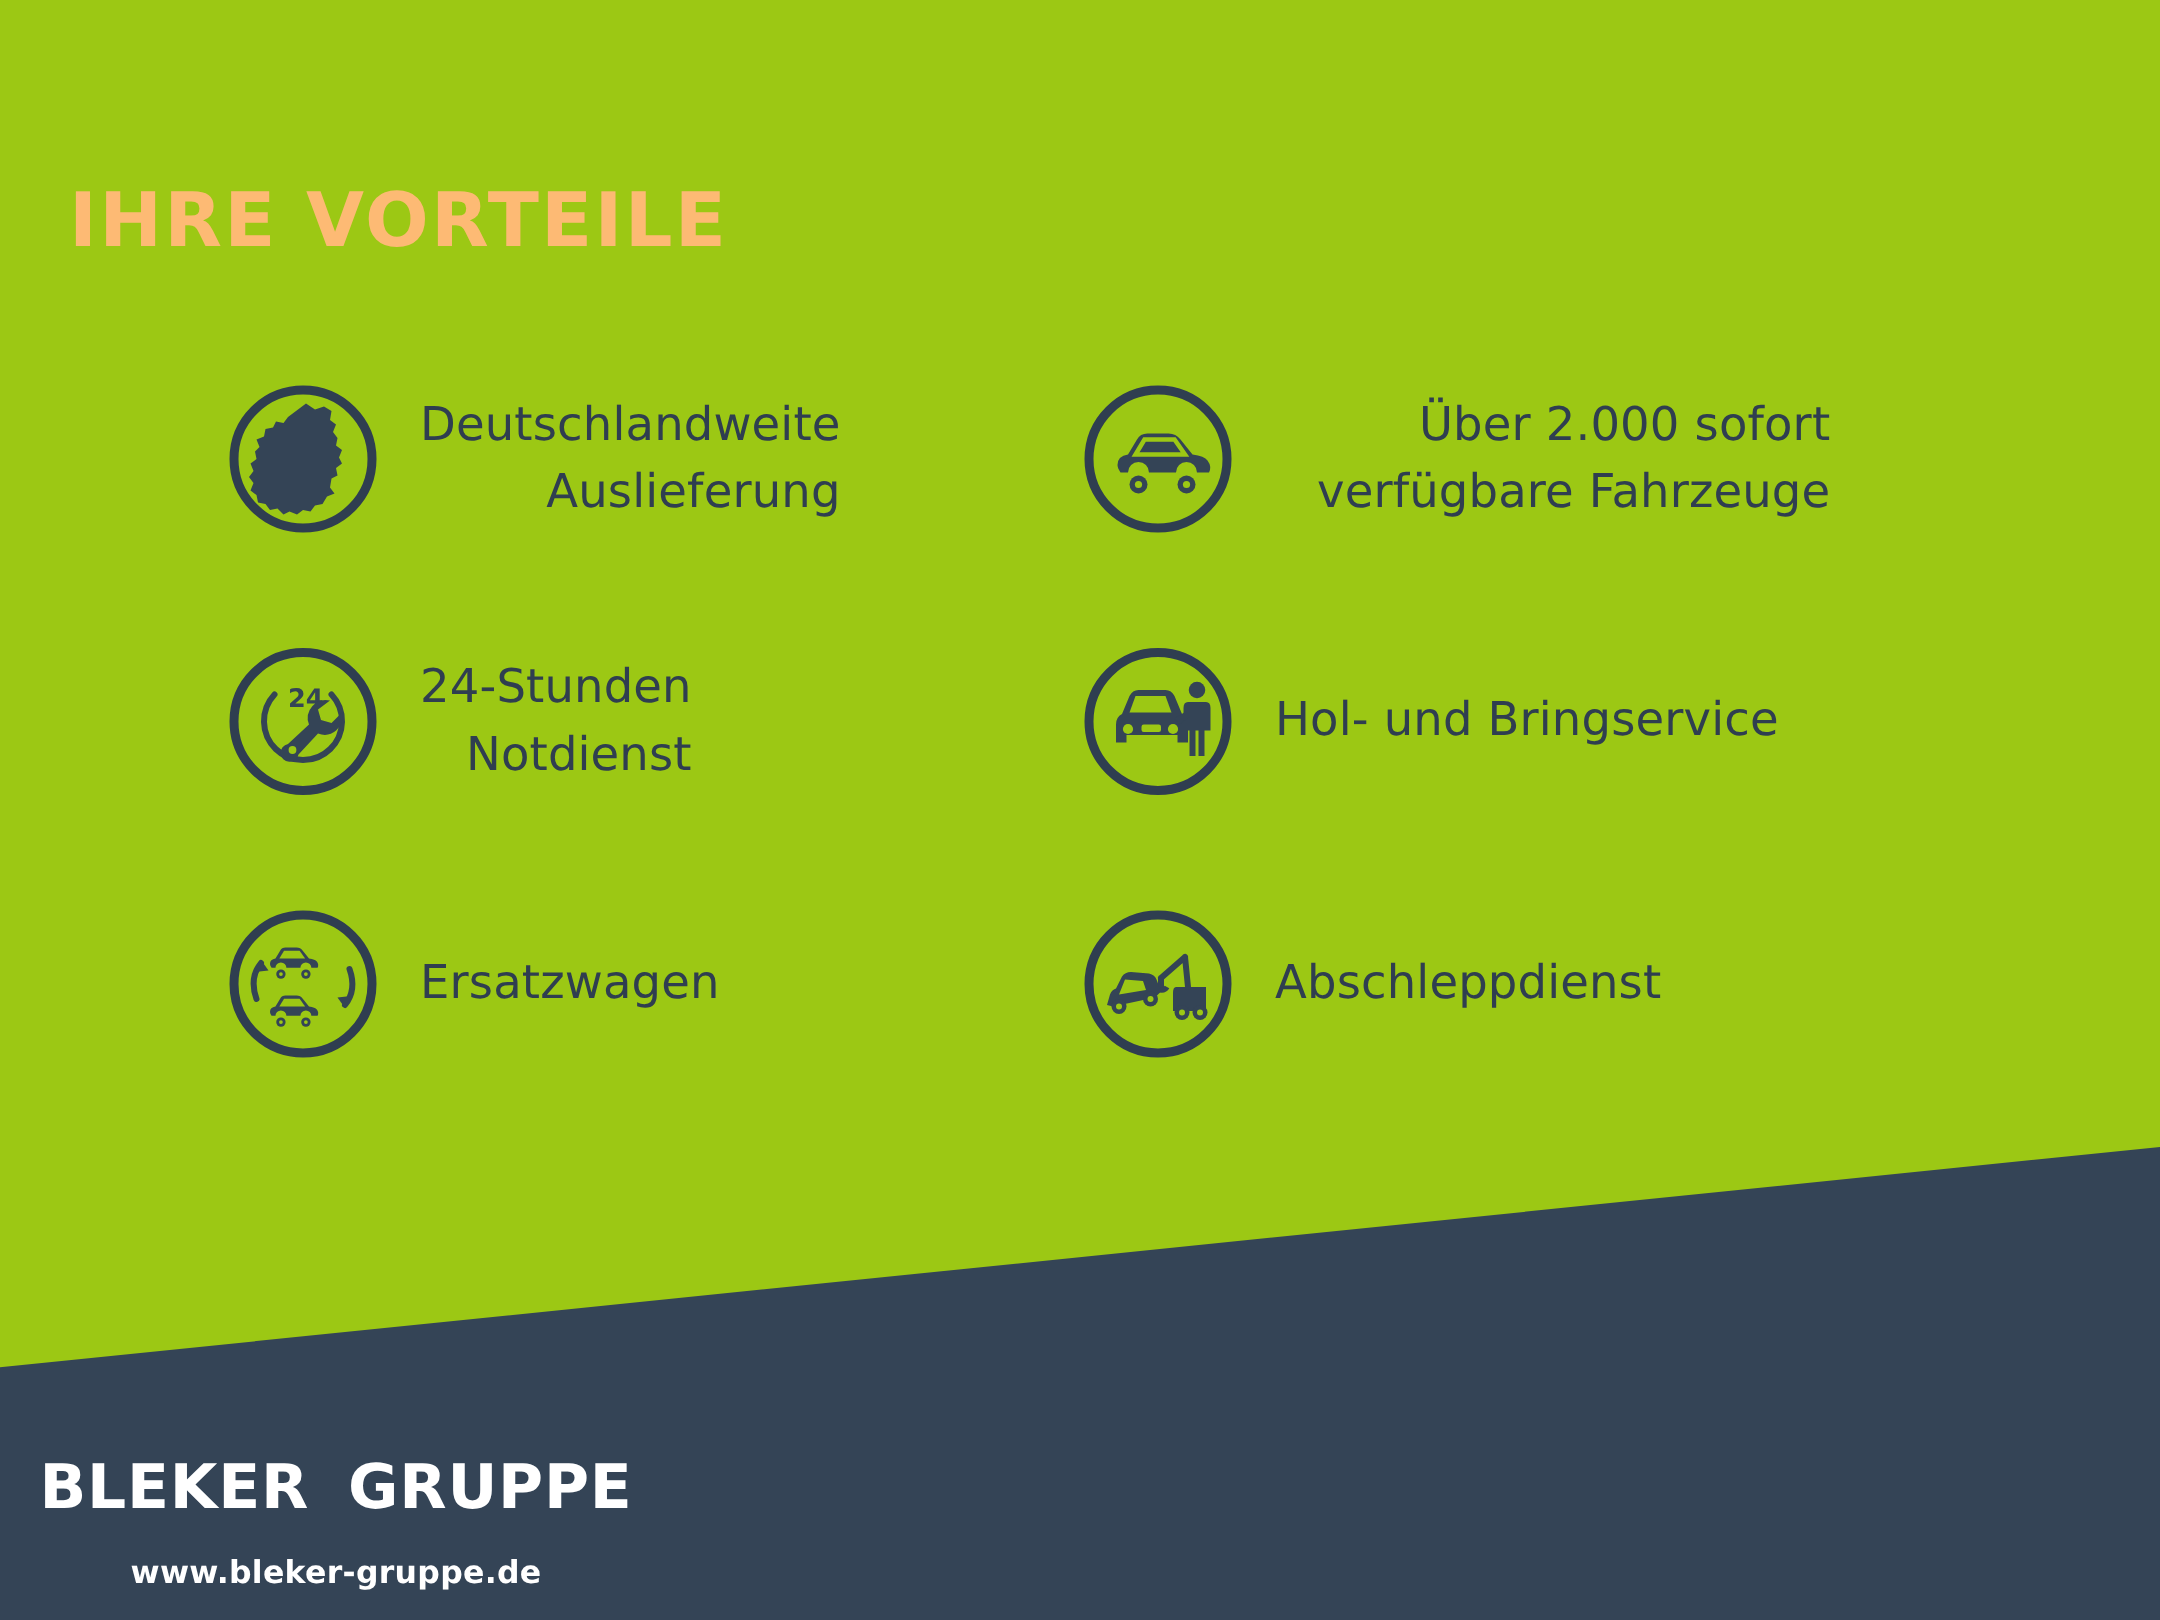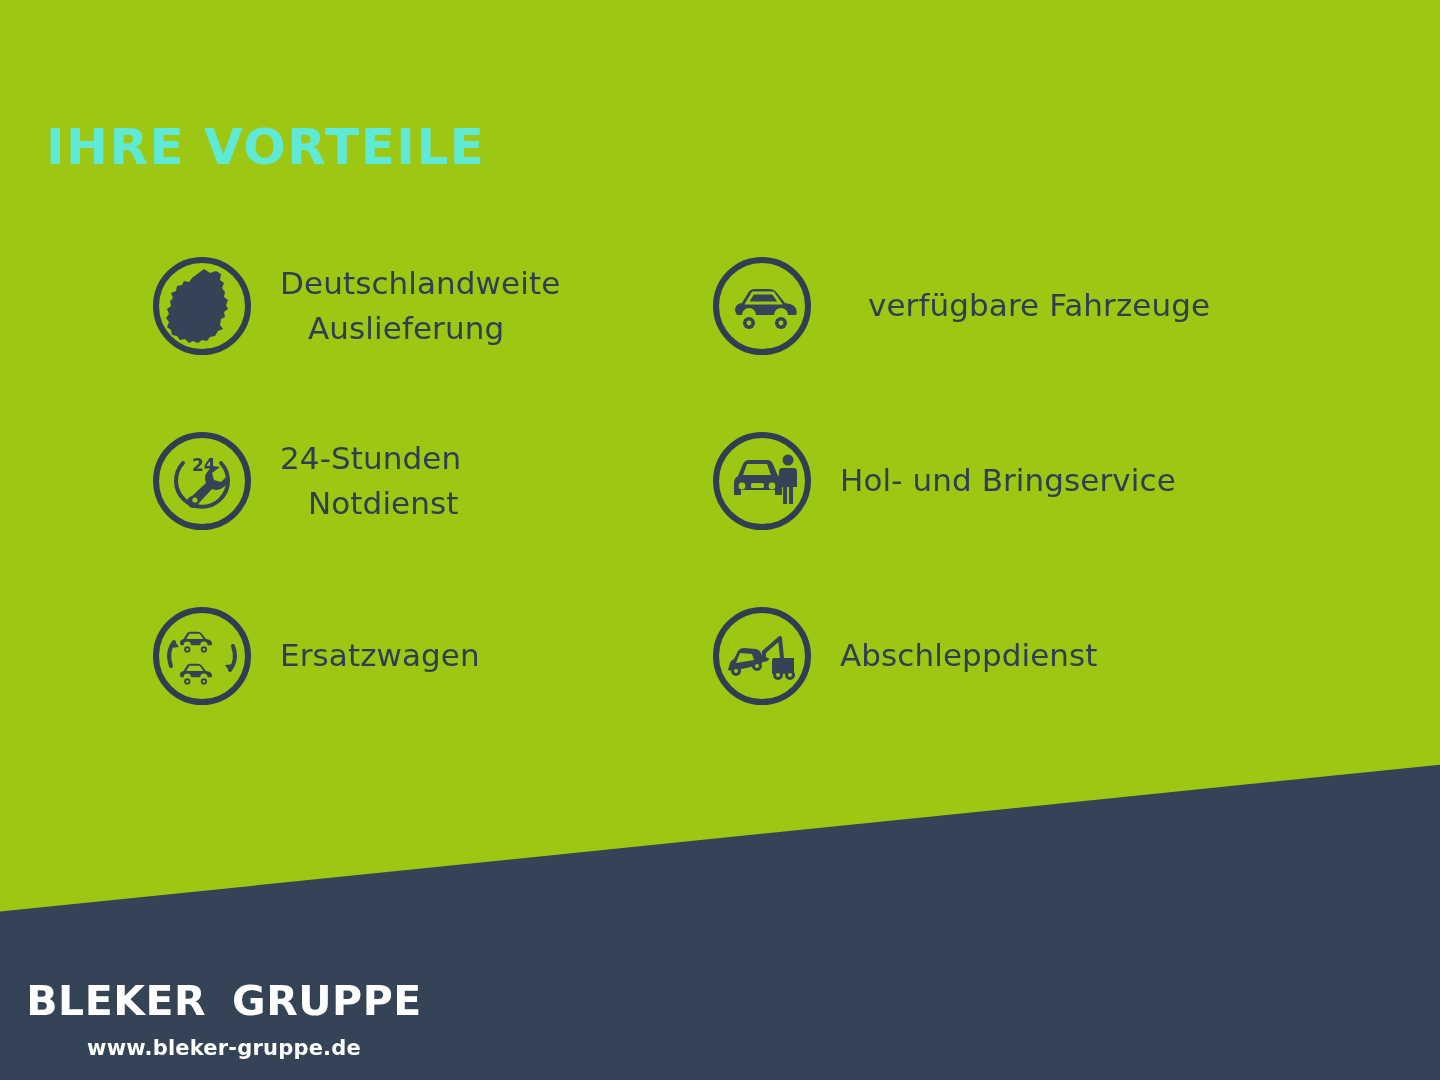--- a/index.html
+++ b/index.html
@@ -31,35 +31,37 @@
   }
 
   
   .title {
     position: absolute;
     left: 46px;
     top: 88px;
     font-size: 50px;
     font-weight: 700;
     letter-spacing: 1.5px;
-    color: #5eead4;
+    color: #fdba74;
     font-family: "DejaVu Sans", sans-serif;
     line-height: 1;
     white-space: nowrap;
   }
 
   
   .benefits {
     position: absolute;
     left: 150px;
     top: 218px;
     width: 1240px;
     display: grid;
     grid-template-columns: 560px 570px;
     grid-template-rows: 175px 175px 175px;
+    column-gap: 10px;
+    text-align: right;
   }
   .benefit {
     display: flex;
     align-items: center;
     gap: 26px;
   }
   .benefit .icon-wrap {
     flex: 0 0 auto;
     width: 104px;
     height: 104px;
@@ -109,21 +111,21 @@
     display: block;
   }
   .logo-light {
     font-size: 41px;
     font-weight: 700;
     letter-spacing: 0.5px;
     color: #ffffff;
     line-height: 1;
   }
   .logo-url {
-    margin-top: 4px;
+    margin-top: 14px;
     font-size: 21px;
     font-weight: 700;
     color: #ffffff;
     letter-spacing: 0.2px;
     font-family: "DejaVu Sans", sans-serif;
   }
 </style>
 </head>
 <body>
 
@@ -155,20 +157,21 @@
           <circle cx="52" cy="52" r="46" fill="none" stroke="#2F3E50" stroke-width="6"></circle>
           <path fill="#344456" d="M25 56 q0 -6 7 -7 l6 -10 q2 -4 7 -4 h14 q5 0 8 4 l8 10 q8 1 10 4 q3 4 1 8 h-8 a7 7 0 0 0 -14 0 h-18 a7 7 0 0 0 -14 0 h-5 q-2 -3 -2 -5z"></path>
           <path fill="none" stroke="#9CC814" stroke-width="3" d="M43 39 h20 l7 10 h-33z"></path>
           <circle cx="39" cy="69" r="6" fill="#344456"></circle>
           <circle cx="39" cy="69" r="2.4" fill="#9CC814"></circle>
           <circle cx="71" cy="69" r="6" fill="#344456"></circle>
           <circle cx="71" cy="69" r="2.4" fill="#9CC814"></circle>
         </svg>
       </span>
       <span class="label">
+        <span class="l1">Über 2.000 sofort</span>
         <span class="l2">verfügbare Fahrzeuge</span>
       </span>
     </div>
 
     <div class="benefit">
       <span class="icon-wrap">
         <svg viewBox="0 0 104 104" aria-hidden="true">
           <circle cx="52" cy="52" r="46" fill="none" stroke="#2F3E50" stroke-width="6"></circle>
           <path d="M33 34 a26 26 0 1 0 38 0" fill="none" stroke="#344456" stroke-width="4" stroke-linecap="round"></path>
           <text x="42" y="42" font-family="DejaVu Sans, sans-serif" font-size="17" font-weight="700" fill="#344456">24</text>

